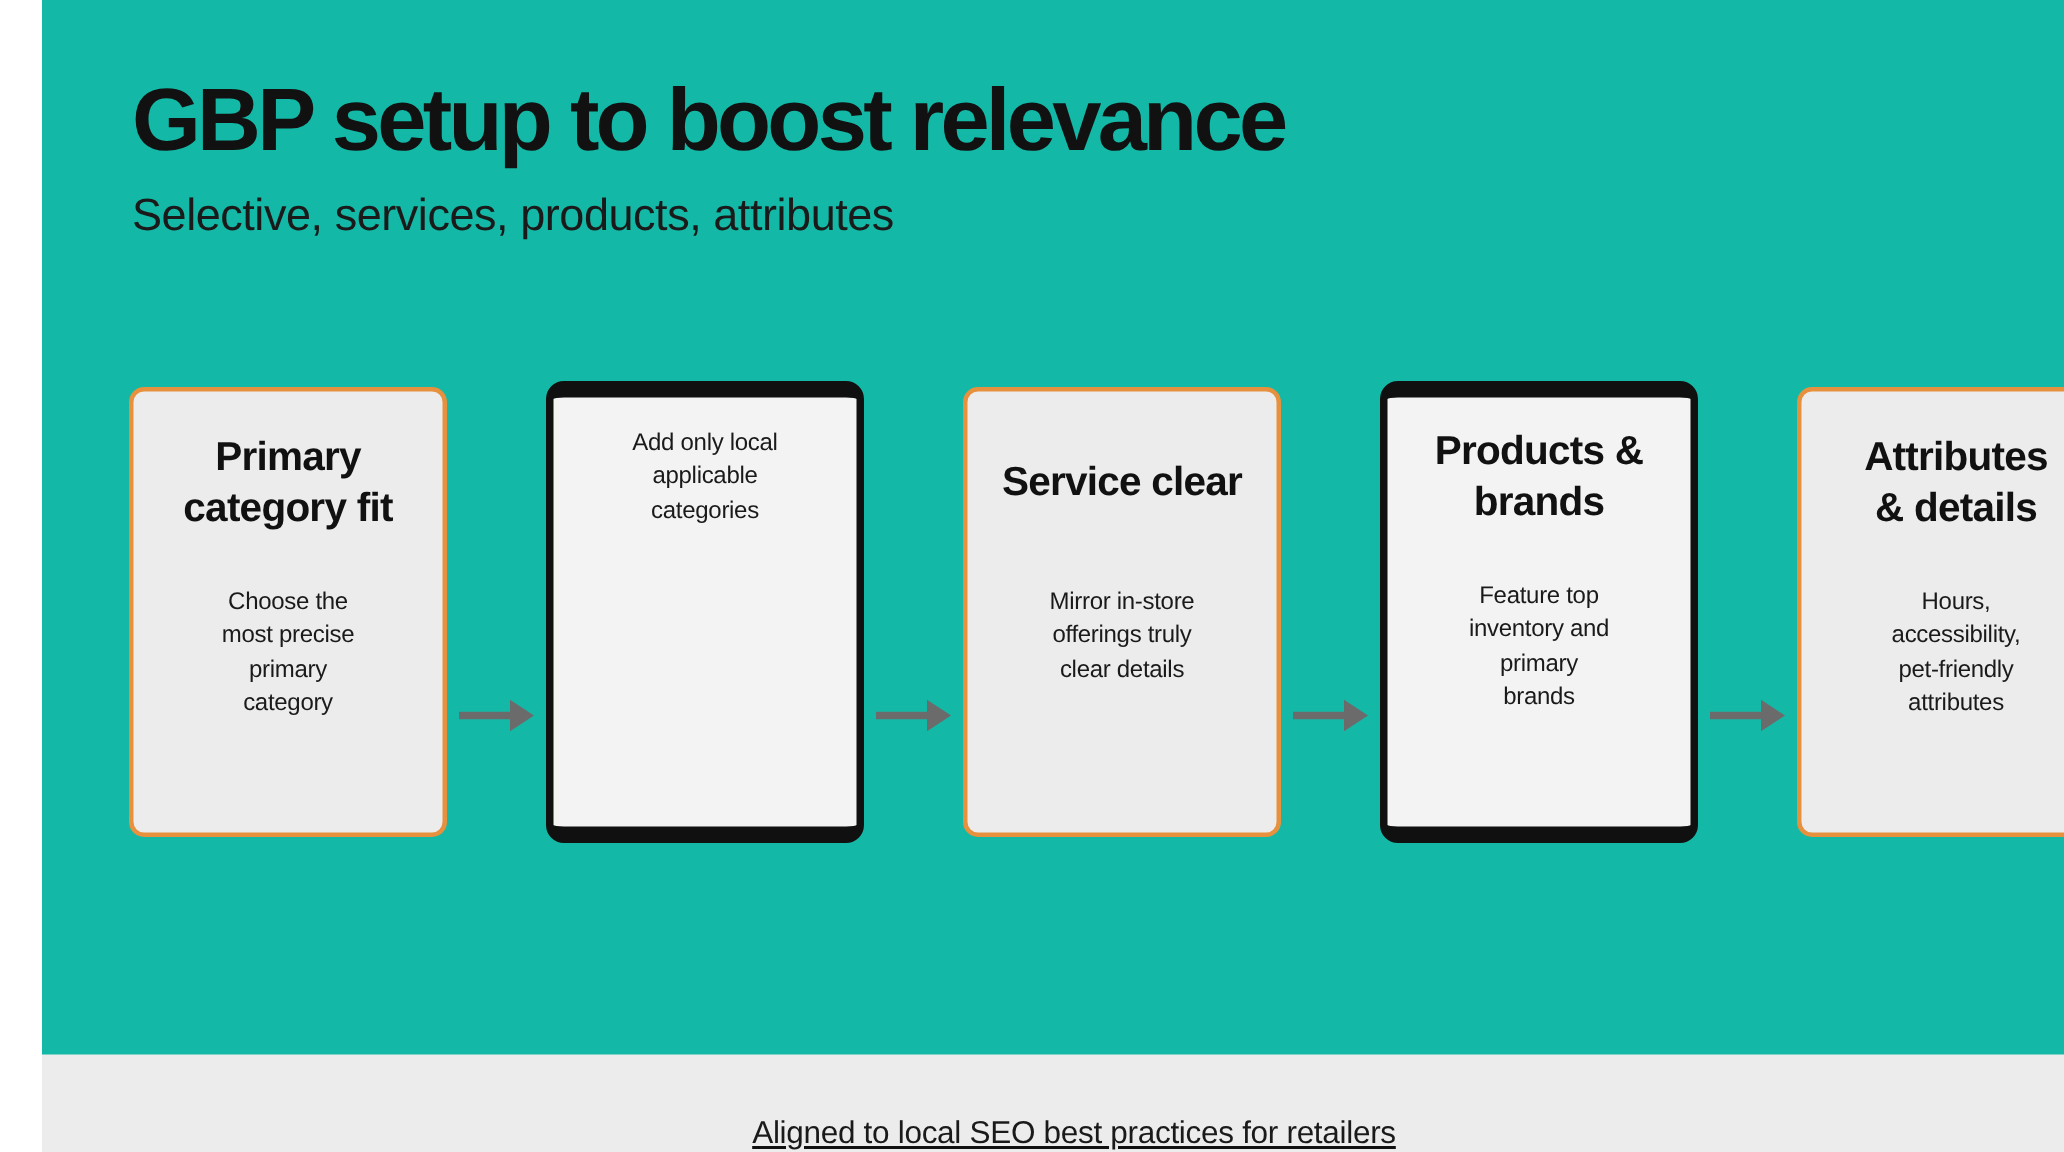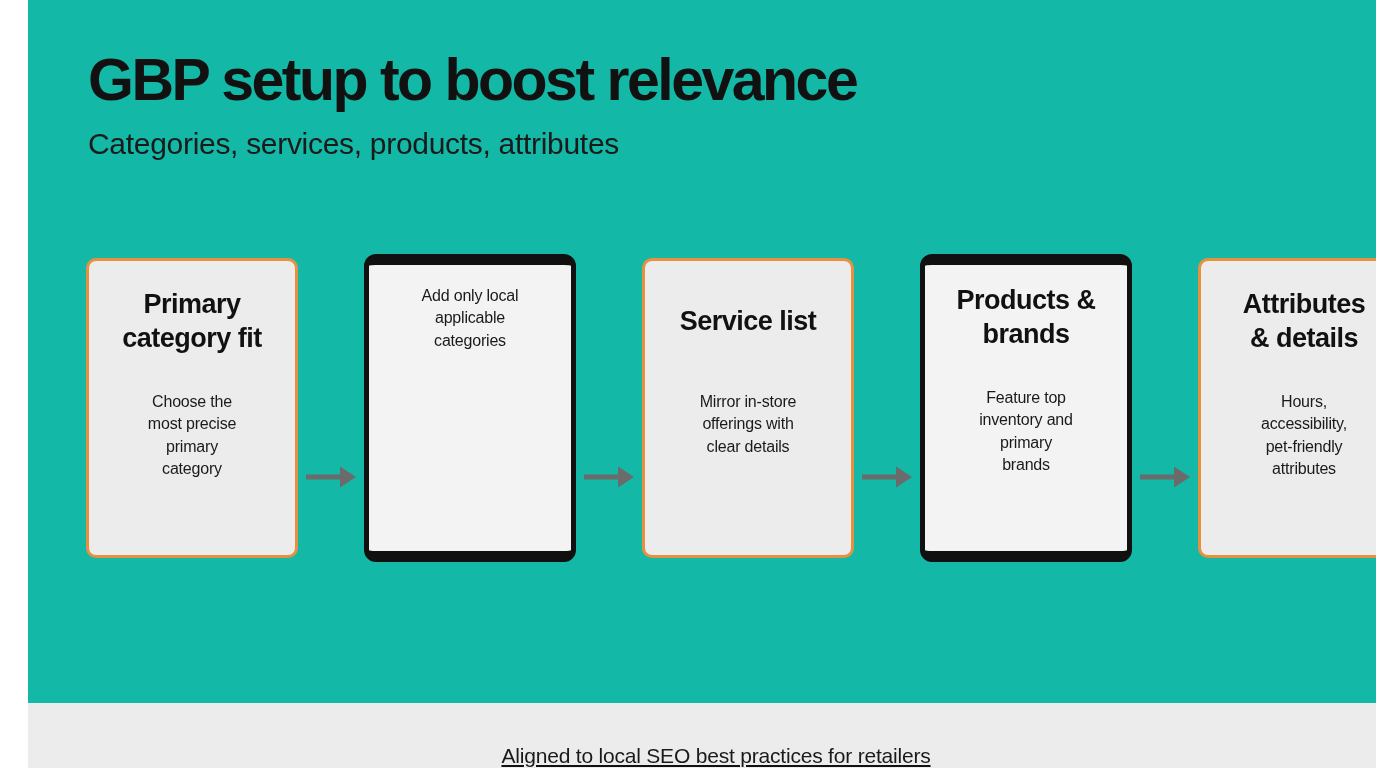--- a/index.html
+++ b/index.html
@@ -122,21 +122,21 @@
     color: #1a1a1a;
   }
 </style>
 </head>
 <body>
 
 <div class="slide">
 
   <div class="header">
     <h1 class="page-title">GBP setup to boost relevance</h1>
-    <div class="page-subtitle">Categories, services, products, attributes</div>
+    <div class="page-subtitle">Selective, services, products, attributes</div>
   </div>
 
   <div class="flow">
 
     <div class="card orange">
       <div class="card-title">Primary
 category fit</div>
       <div class="card-body">Choose the
 most precise
 primary
@@ -153,23 +153,23 @@
 applicable
 categories</div>
     </div>
 
     <svg class="arrow" viewBox="0 0 50 24">
       <line x1="0" y1="12" x2="37" y2="12" stroke="#6b6b6b" stroke-width="5"></line>
       <path d="M34,1.5 L50,12 L34,22.5 Z" fill="#6b6b6b"></path>
     </svg>
 
     <div class="card orange">
-      <div class="card-title">Service list</div>
+      <div class="card-title">Service clear</div>
       <div class="card-body">Mirror in-store
-offerings with
+offerings truly
 clear details</div>
     </div>
 
     <svg class="arrow" viewBox="0 0 50 24">
       <line x1="0" y1="12" x2="37" y2="12" stroke="#6b6b6b" stroke-width="5"></line>
       <path d="M34,1.5 L50,12 L34,22.5 Z" fill="#6b6b6b"></path>
     </svg>
 
     <div class="card dark">
       <div class="card-title">Products &amp;

